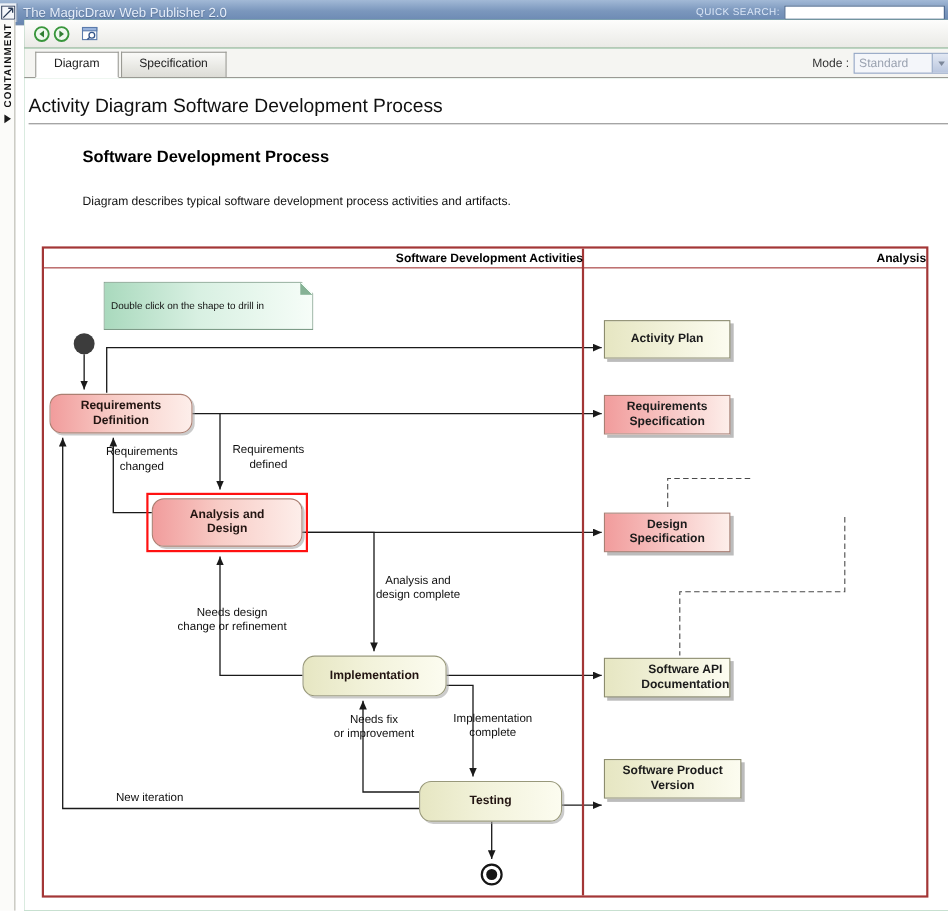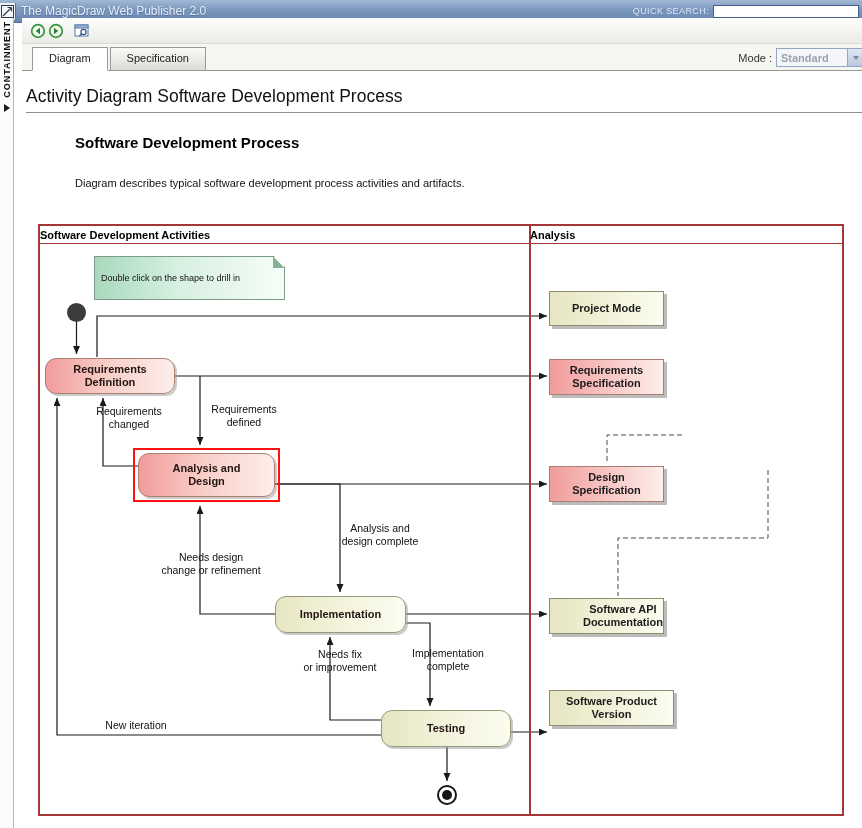--- a/index.html
+++ b/index.html
@@ -36,38 +36,38 @@
   .tabstrip { height:27px; display:flex; align-items:flex-end; background:#f5f5f2;
     border-bottom:1px solid #9a9a94; position:relative; }
   .tab { height:23px; padding:4px 16px 0; font-size:11px; color:#222; border:1px solid #9a9a94;
     border-bottom:none; margin-right:2px; cursor:pointer; }
   .tab.active { background:#fff; margin-left:10px; height:24px; position:relative; z-index:2;
     margin-bottom:-1px; border-bottom:1px solid #fff; font-weight:normal; }
   .tab.inactive { background:linear-gradient(180deg,#fafaf8,#dcdcd6); }
   .mode-area { position:absolute; right:6px; top:4px; display:flex; align-items:center; gap:4px; }
   .mode-label { font-size:11px; color:#333; }
   .mode-select { width:88px; height:19px; border:1px solid #93a6c4; background:#f4f6fa; display:flex; align-items:center; cursor:default; }
-  .mode-value { flex:1; font-size:11px; color:#9aa2b0; padding-left:4px;font-weight:bold; }
+  .mode-value { flex:1; font-size:11px; color:#9aa2b0; padding-left:4px; }
   .mode-btn { width:16px; height:17px; background:linear-gradient(180deg,#e2e8f3,#b9c6de);
     border-left:1px solid #93a6c4; display:flex; align-items:center; justify-content:center; }
   .mode-btn-arrow { width:0; height:0; border-left:3.5px solid transparent; border-right:3.5px solid transparent;
     border-top:4px solid #7c8799; }
 
   
   .content { position:absolute; left:0; top:53px; width:848px; height:757px; background:#fff; overflow:hidden; }
   .page-title { font-size:17.5px; font-weight:400; color:#101010; margin:15px 4px 0 4px; }
   .rule { border:none; border-top:1px solid #8f8f8f; margin:5px 4px 0 4px; }
   .section-heading { font-size:15px; font-weight:bold; color:#000; margin:21px 0 0 53px; }
   .description { font-size:11px; color:#111; margin:26px 0 0 53px; }
 
   
   .diagram { position:relative; margin:35px 0 0 16px; width:806px; height:592px;
     border:2px solid #a33636; background:#fff; }
   .lane-head { position:absolute; left:0; top:0; width:100%; height:18px; border-bottom:1px solid #a33636; }
-  .lane-title { position:absolute; top:3px; font-size:11px; font-weight:bold; color:#000; text-align:left; }
+  .lane-title { position:absolute; top:3px; font-size:11px; font-weight:bold; color:#000; text-align:right; }
   .lane-title.activities { left:0; width:490px; }
   .lane-title.artifacts { left:490px; width:312px; }
   .lane-divider { position:absolute; left:489px; top:0; width:2px; height:100%; background:#a33636; }
   .connectors { position:absolute; left:0; top:0; }
 
   .node-text { white-space:pre-line; text-align:center; line-height:1.18; }
   .activity { position:absolute; border:1px solid #9c8468; border-radius:11px; display:flex; align-items:center;
     justify-content:center; font-weight:bold; font-size:11px; color:#231512; box-shadow:2px 2px 0 rgba(160,160,160,.55); cursor:pointer; }
   .activity.pink { background:linear-gradient(90deg,#f19c9c 0%,#f8ccc6 45%,#fdeeea 100%); border-color:#ab7f72; }
   .activity.cream { background:linear-gradient(90deg,#e6e6c2 0%,#f2f2da 45%,#fcfcf0 100%); border-color:#98987a; }
@@ -216,21 +216,21 @@
 
       <div class="activity cream" style="left:341px; top:484px; width:130px; height:37px;">
         <span class="node-text">Testing</span>
       </div>
 
       <div class="final-node" style="left:397px; top:559px;">
         <span class="final-dot"></span>
       </div>
 
       <div class="artifact cream" style="left:509px; top:65px; width:115px; height:35px;">
-        <span class="node-text">Project Mode</span>
+        <span class="node-text">Activity Plan</span>
       </div>
       <div class="artifact pink" style="left:509px; top:133px; width:115px; height:36px;">
         <span class="node-text">Requirements
 Specification</span>
       </div>
       <div class="artifact pink" style="left:509px; top:240px; width:115px; height:36px;">
         <span class="node-text">Design
 Specification</span>
       </div>
       <div class="artifact cream" style="left:509px; top:372px; width:115px; height:36px;justify-content:flex-end;">

